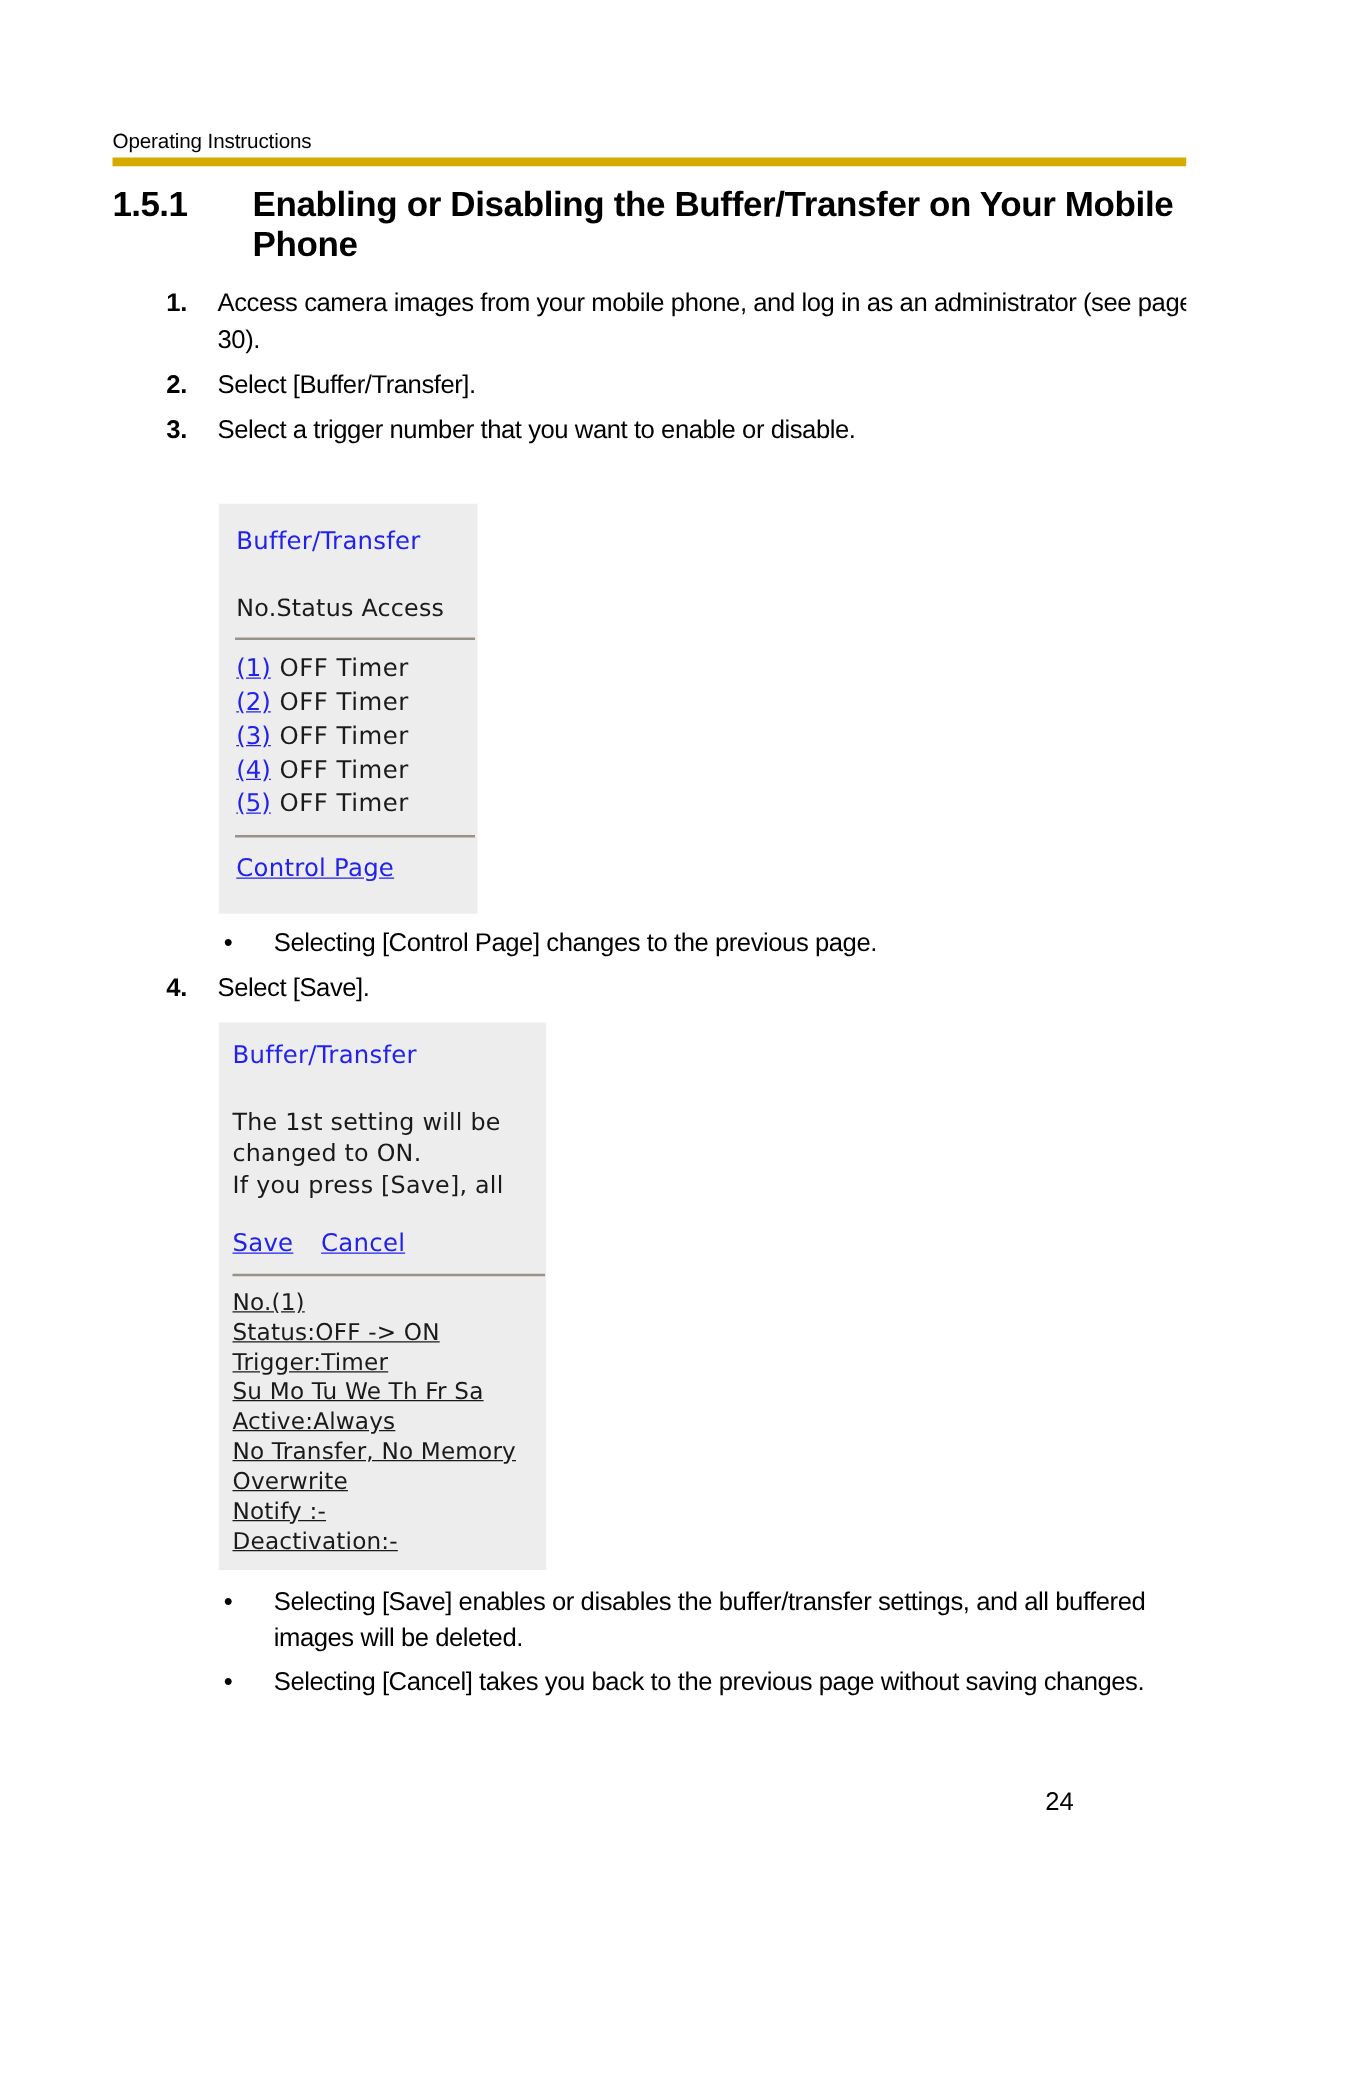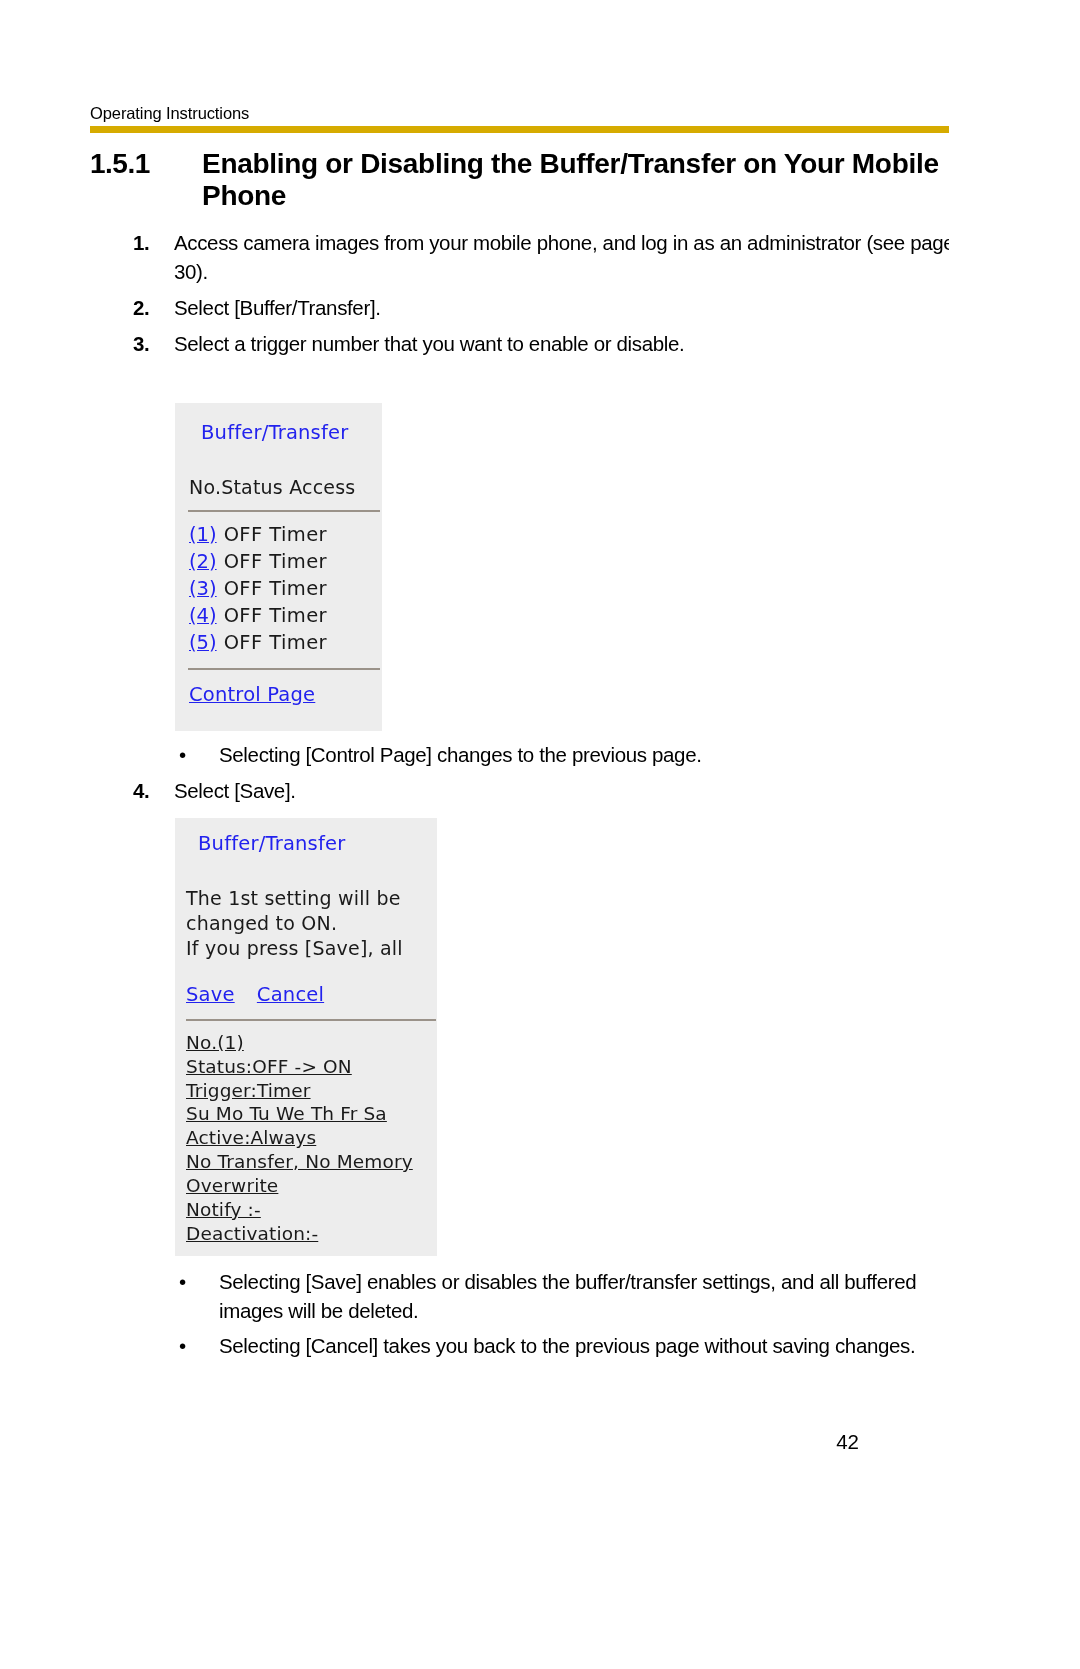--- a/index.html
+++ b/index.html
@@ -101,21 +101,20 @@
     position: absolute;
     background: #ededed;
     font-family: "DejaVu Sans", sans-serif;
     box-sizing: border-box;
   }
   .pc-title {
     color: #2222ee;
     font-size: 19.5px;
     letter-spacing: 0.2px;
     line-height: 1.25;
-    margin-left: 12px;
   }
   .pc-plain {
     color: #1a1a1a;
     font-size: 19px;
     letter-spacing: 0.2px;
     line-height: 1.3;
   }
   .pc-rule {
     height: 2px;
     background: #9a9289;
@@ -329,15 +328,15 @@
     <div class="bullet">
       <div class="bullet-dot">•</div>
       <div class="bullet-text">Selecting [Save] enables or disables the buffer/transfer settings, and all buffered images will be deleted.</div>
     </div>
     <div class="bullet">
       <div class="bullet-dot">•</div>
       <div class="bullet-text">Selecting [Cancel] takes you back to the previous page without saving changes.</div>
     </div>
   </div>
 
-  <div class="page-number">42</div>
+  <div class="page-number">24</div>
 
 </div>
 
 </body></html>

